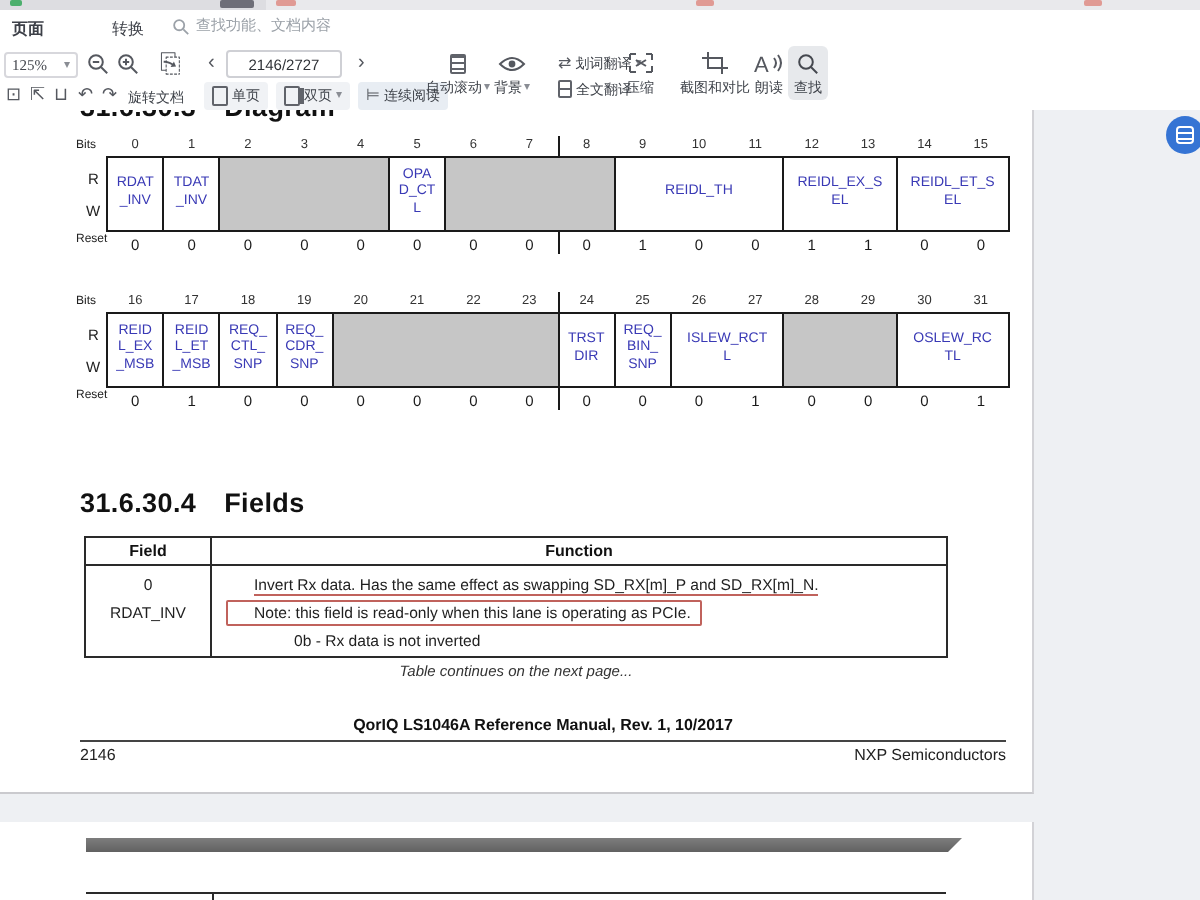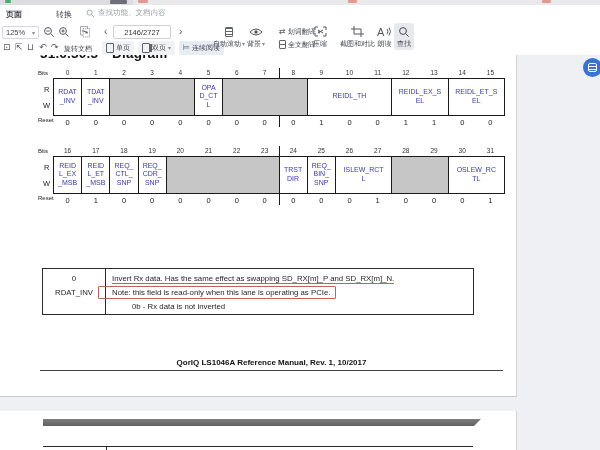--- a/index.html
+++ b/index.html
@@ -22,21 +22,21 @@
   .menu-item { position:absolute; top:4px; font-size:8px; color:#3d4048; cursor:default; }
   .menu-item:nth-child(1){ left:6px;font-weight:bold; } .menu-item:nth-child(2){ left:31px;margin-top:32px; } .menu-item:nth-child(3){ left:56px; }
   .menu-search { position:absolute; left:86px; top:3px; display:flex; align-items:center; gap:3px; }
   .menu-search .ph { font-size:7.5px; color:#9ba1a8; }
 
   
   .toolbar { position:absolute; left:0; top:22px; width:600px; height:33px; background:#fff; }
   .tb-label { font-size:7px; color:#3f434a; }
   .combo { position:absolute; left:2px; top:4px; width:37px; height:13px; border:1px solid #d7d7dc; border-radius:2px;
            display:flex; align-items:center; justify-content:space-between; padding:0 3px; }
-  .combo .val { font-size:7.5px; color:#45484f; }
+  .combo .val { font-size:7.5px; color:#45484f;font-family:Liberation Serif, serif; }
   .caret { font-size:6px; color:#8a8d94; line-height:1; }
   .tb-ico { position:absolute; color:#55585f; }
   .mini-page { width:8px; height:10px; border:1px solid #60636a; border-radius:1px; display:inline-block; }
   .mini-page.lines { background:linear-gradient(#fff 0 2px,#60636a 2px 3px,#fff 3px 5px,#60636a 5px 6px,#fff 6px 8px,#60636a 8px 9px,#fff 9px); background-origin:content-box; padding:1px; }
   .row-b-ico { position:absolute; top:21px; font-size:9px; color:#55585f; line-height:1; }
   .rot-label { position:absolute; left:64px; top:22px; }
   .pager-arrow { position:absolute; top:5px; font-size:10px; color:#55585f; line-height:1; cursor:default; }
   .pager-box { position:absolute; left:113px; top:3px; width:58px; height:14px; border:1px solid #cfd0d5; border-radius:2px;
                text-align:center; font-size:7.5px; color:#2f3237; line-height:13px; }
   .view-btn { position:absolute; top:19px; height:14px; border-radius:2px; display:flex; align-items:center; gap:2px;
@@ -80,21 +80,21 @@
 
   
   .fields-table { position:absolute; left:42px; top:213px; width:432px; border:1px solid #2a2a2a; }
   .ft-header { display:flex; border-bottom:1px solid #2a2a2a; height:14px; }
   .ft-header .c1 { width:63px; border-right:1px solid #2a2a2a; }
   .ft-header .c2 { flex:1; }
   .ft-header div { font-size:8px; font-weight:bold; color:#111; text-align:center; line-height:14px; }
   .ft-body { display:flex; height:45px; }
   .ft-body .c1 { width:63px; border-right:1px solid #2a2a2a; text-align:center; font-size:7.8px; color:#1f1f1f; padding-top:5px; }
   .ft-body .c1 .fname { margin-top:5px; }
-  .ft-body .c2 { flex:1; padding:5px 4px 0 6px; font-size:7.8px; color:#1f1f1f; }
+  .ft-body .c2 { flex:1; padding:5px 4px 0 6px; font-size:7.8px; color:#1f1f1f;margin-left:15px; }
   .fn-line { display:block; margin-bottom:3px; }
   .redline { border-bottom:1px solid #c0625c; padding-bottom:0px; }
   .note-box { display:inline-block; border:1px solid #c0625c; border-radius:1px;
               margin-left:-14px; padding:1px 5px 1px 13px; }
   .val-line { margin-left:20px; }
   .continues { position:absolute; left:42px; top:276px; width:432px; text-align:center;
                font-size:7.5px; font-style:italic; color:#333; }
 
   
   .foot-title { position:absolute; left:40px; top:303px; width:463px; text-align:center;
@@ -408,38 +408,50 @@
                 <td class="resetval">1</td>
                 <td class="resetval">0</td>
                 <td class="resetval">0</td>
                 <td class="resetval">0</td>
                 <td class="resetval">1</td>
               </tr>
             </tbody>
           </table>
         </div>
 
+      <div class="h-section heading-fields">
+        <span class="num">31.6.30.4</span><span>Fields</span>
+      </div>
 
       <div class="fields-table">
+        <div class="ft-header">
+          <div class="c1">Field</div>
+          <div class="c2">Function</div>
+        </div>
         <div class="ft-body">
           <div class="c1">
             <div>0</div>
             <div class="fname">RDAT_INV</div>
           </div>
           <div class="c2">
             <span class="fn-line"><span class="redline">Invert Rx data. Has the same effect as swapping SD_RX[m]_P and SD_RX[m]_N.</span></span>
             <span class="fn-line"><span class="note-box">Note: this field is read-only when this lane is operating as PCIe.</span></span>
             <span class="fn-line val-line">0b - Rx data is not inverted</span>
           </div>
         </div>
       </div>
 
+      <div class="continues">Table continues on the next page...</div>
 
       <div class="foot-title">QorIQ LS1046A Reference Manual, Rev. 1, 10/2017</div>
       <div class="foot-rule"></div>
+      <div class="foot-row">
+        <span>2146</span>
+        <span>NXP Semiconductors</span>
+      </div>
     </div>
 
     <div class="pdf-page page2">
       <div class="chapter-bar"></div>
       <div class="next-table-line"></div>
       <div class="next-table-tick"></div>
     </div>
 
     <div class="fab">
       <span class="fab-glyph"></span>

